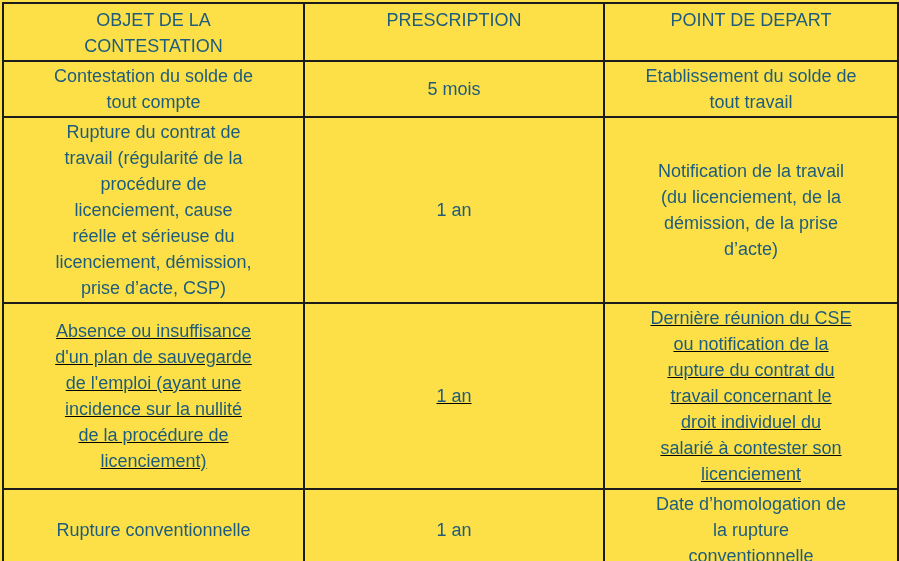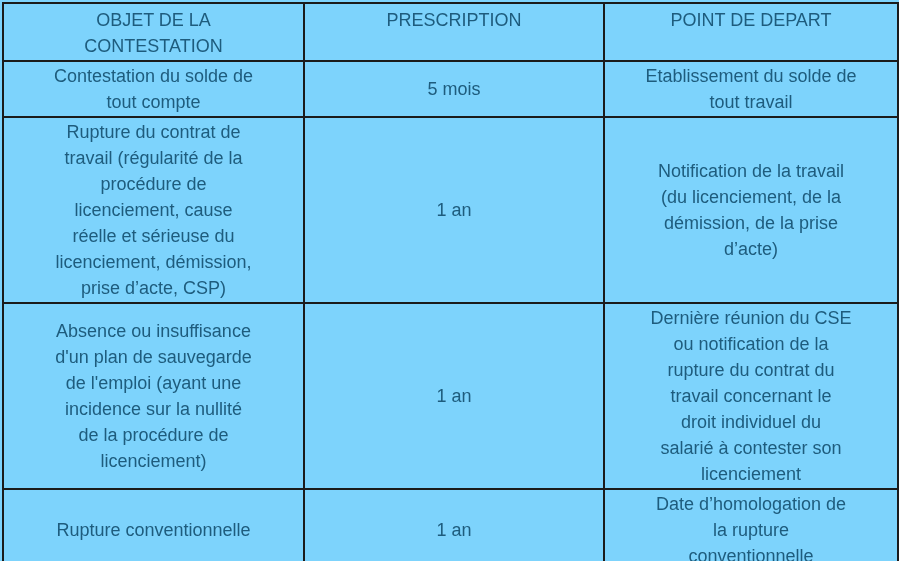--- a/index.html
+++ b/index.html
@@ -4,21 +4,21 @@
 <style>
   html, body {
     margin: 0;
     padding: 0;
     background: #ffffff;
   }
   #page {
     position: relative;
     width: 899px;
     height: 561px;
-    background: #7dd3fc;
+    background: #fde047;
     overflow: hidden;
     font-family: "Liberation Sans", sans-serif;
   }
   table.prescription-table {
     border-collapse: collapse;
     table-layout: fixed;
     width: 895px;
     margin: 2px 0 0 2px;
   }
   table.prescription-table td,
@@ -35,21 +35,21 @@
     overflow: hidden;
   }
   table.prescription-table th {
     vertical-align: top;
     padding-top: 3px;
     font-weight: 400;
   }
   tr.row-header { height: 53px; }
   tr.row-1 { height: 55px; }
   tr.row-2 { height: 183px; }
-  tr.row-3 { height: 183px; }
+  tr.row-3 { height: 183px; text-decoration: underline; }
   tr.row-4 { height: 78px; }
 </style>
 </head>
 <body>
 
 <div id="page">
   <table class="prescription-table">
     <colgroup>
       <col style="width:301px">
       <col style="width:300px">

